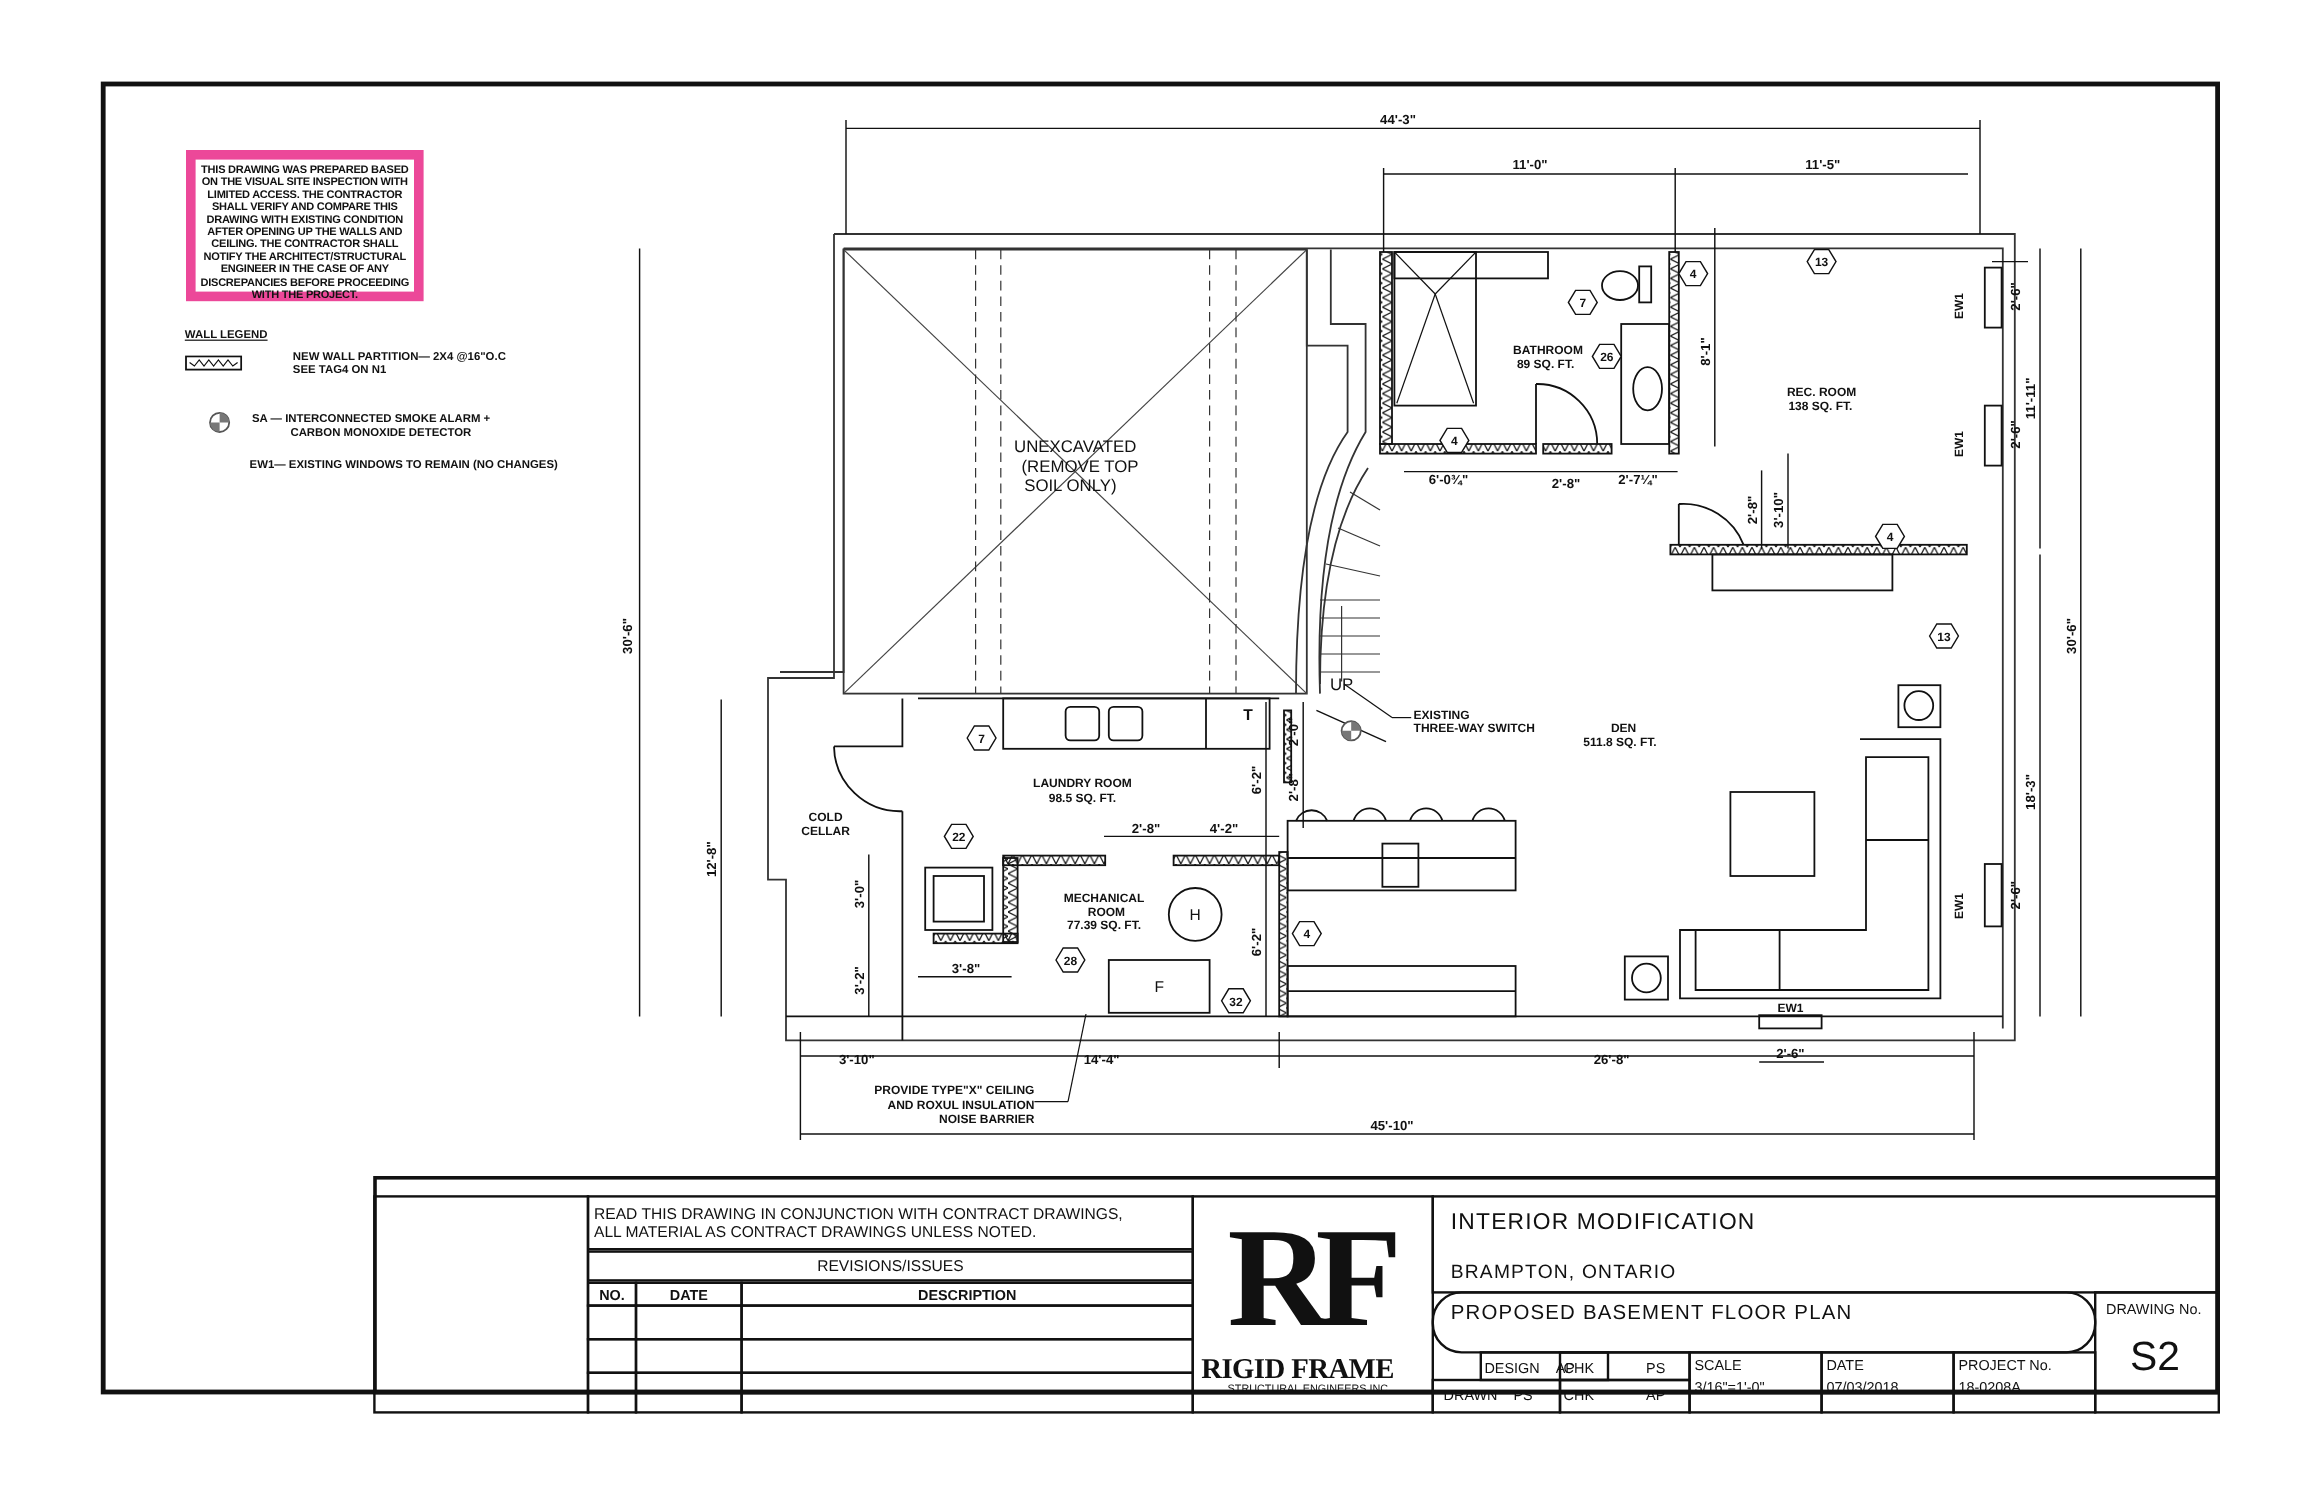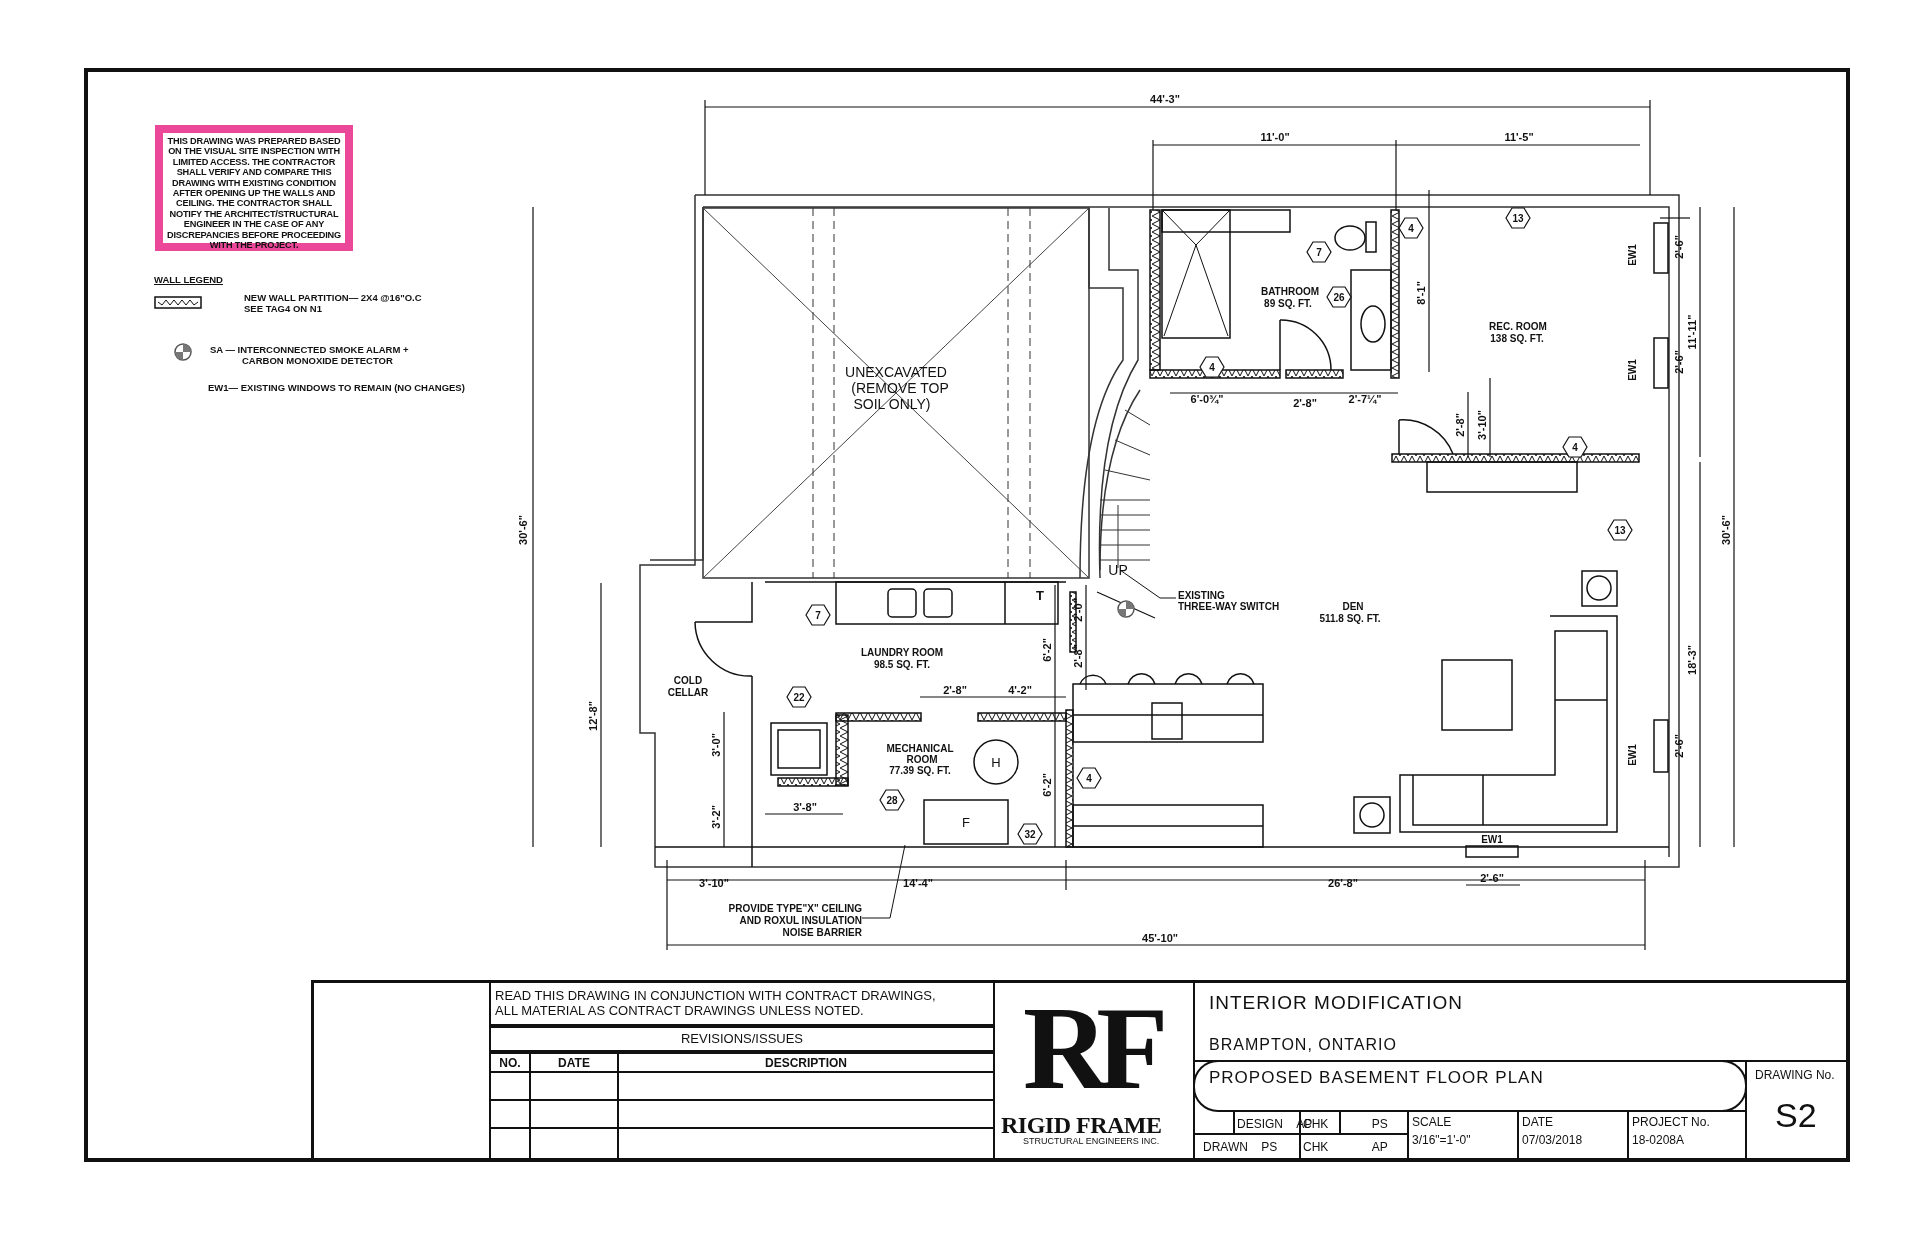--- a/index.html
+++ b/index.html
@@ -7,21 +7,21 @@
   .sheet{position:absolute;left:84px;top:68px;width:1766px;height:1094px;border:4px solid #111;box-sizing:border-box;}
   svg.plan{position:absolute;left:0;top:0;}
   .t{font-family:"Liberation Sans",sans-serif;font-weight:bold;fill:#111;}
   .note-box{position:absolute;left:155px;top:125px;width:198px;height:126px;border:8px solid #ec4899;box-sizing:border-box;padding:3px 2px;text-align:center;font-size:9.2px;font-weight:bold;line-height:10.4px;letter-spacing:-0.2px;}
   .legend{position:absolute;font-size:9.5px;font-weight:bold;line-height:11px;}
   .legend-title{left:154px;top:274px;text-decoration:underline;}
   .lg1{left:244px;top:292px;}
   .lg2{left:210px;top:344px;}
   .lg3{left:208px;top:382px;}
   .tb{position:absolute;border:3px solid #111;box-sizing:border-box;}
-  .cell{position:absolute;box-sizing:border-box;font-family:"Liberation Sans",sans-serif;}
+  .cell{position:absolute;box-sizing:border-box;font-family:"Liberation Sans",sans-serif;margin-top:16px;}
   .bl{border:2px solid #111;}
   .hdr{font-weight:bold;font-size:12px;text-align:center;}
   .sm{font-size:12px;}
   .lg{font-size:19px;letter-spacing:1px;}
 </style>
 </head>
 <body>
 
 <div class="sheet"></div>
 

